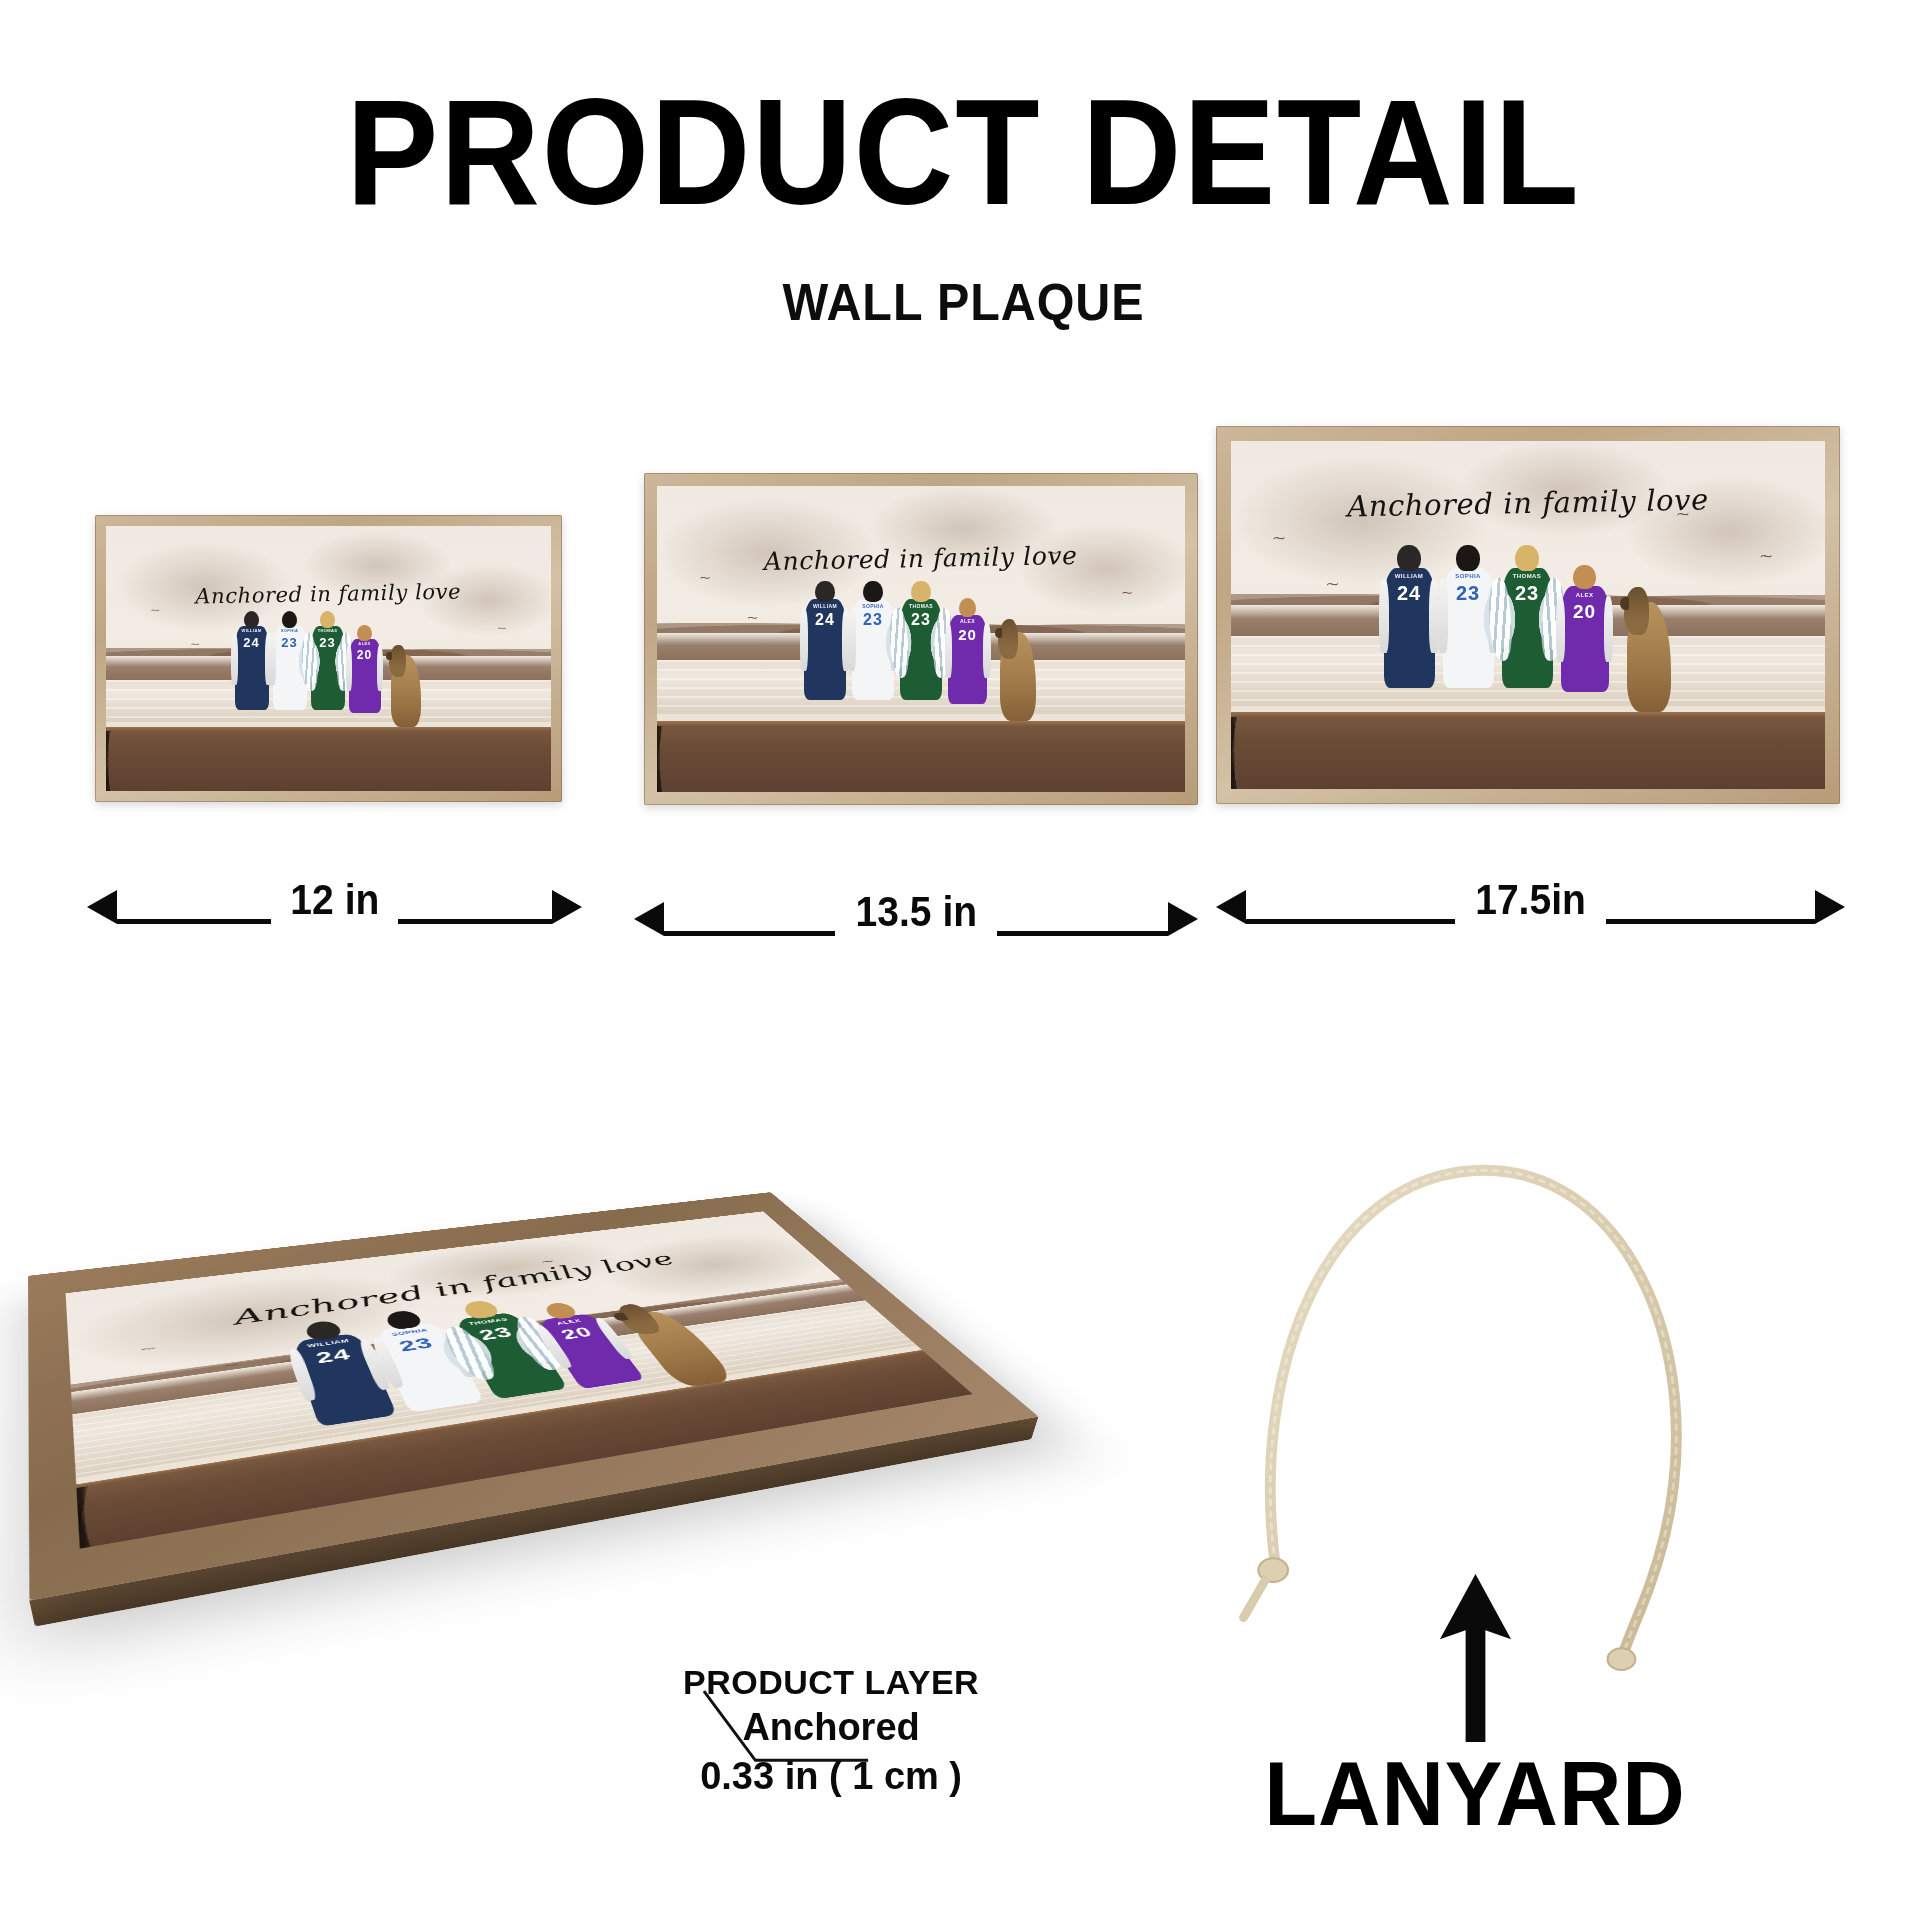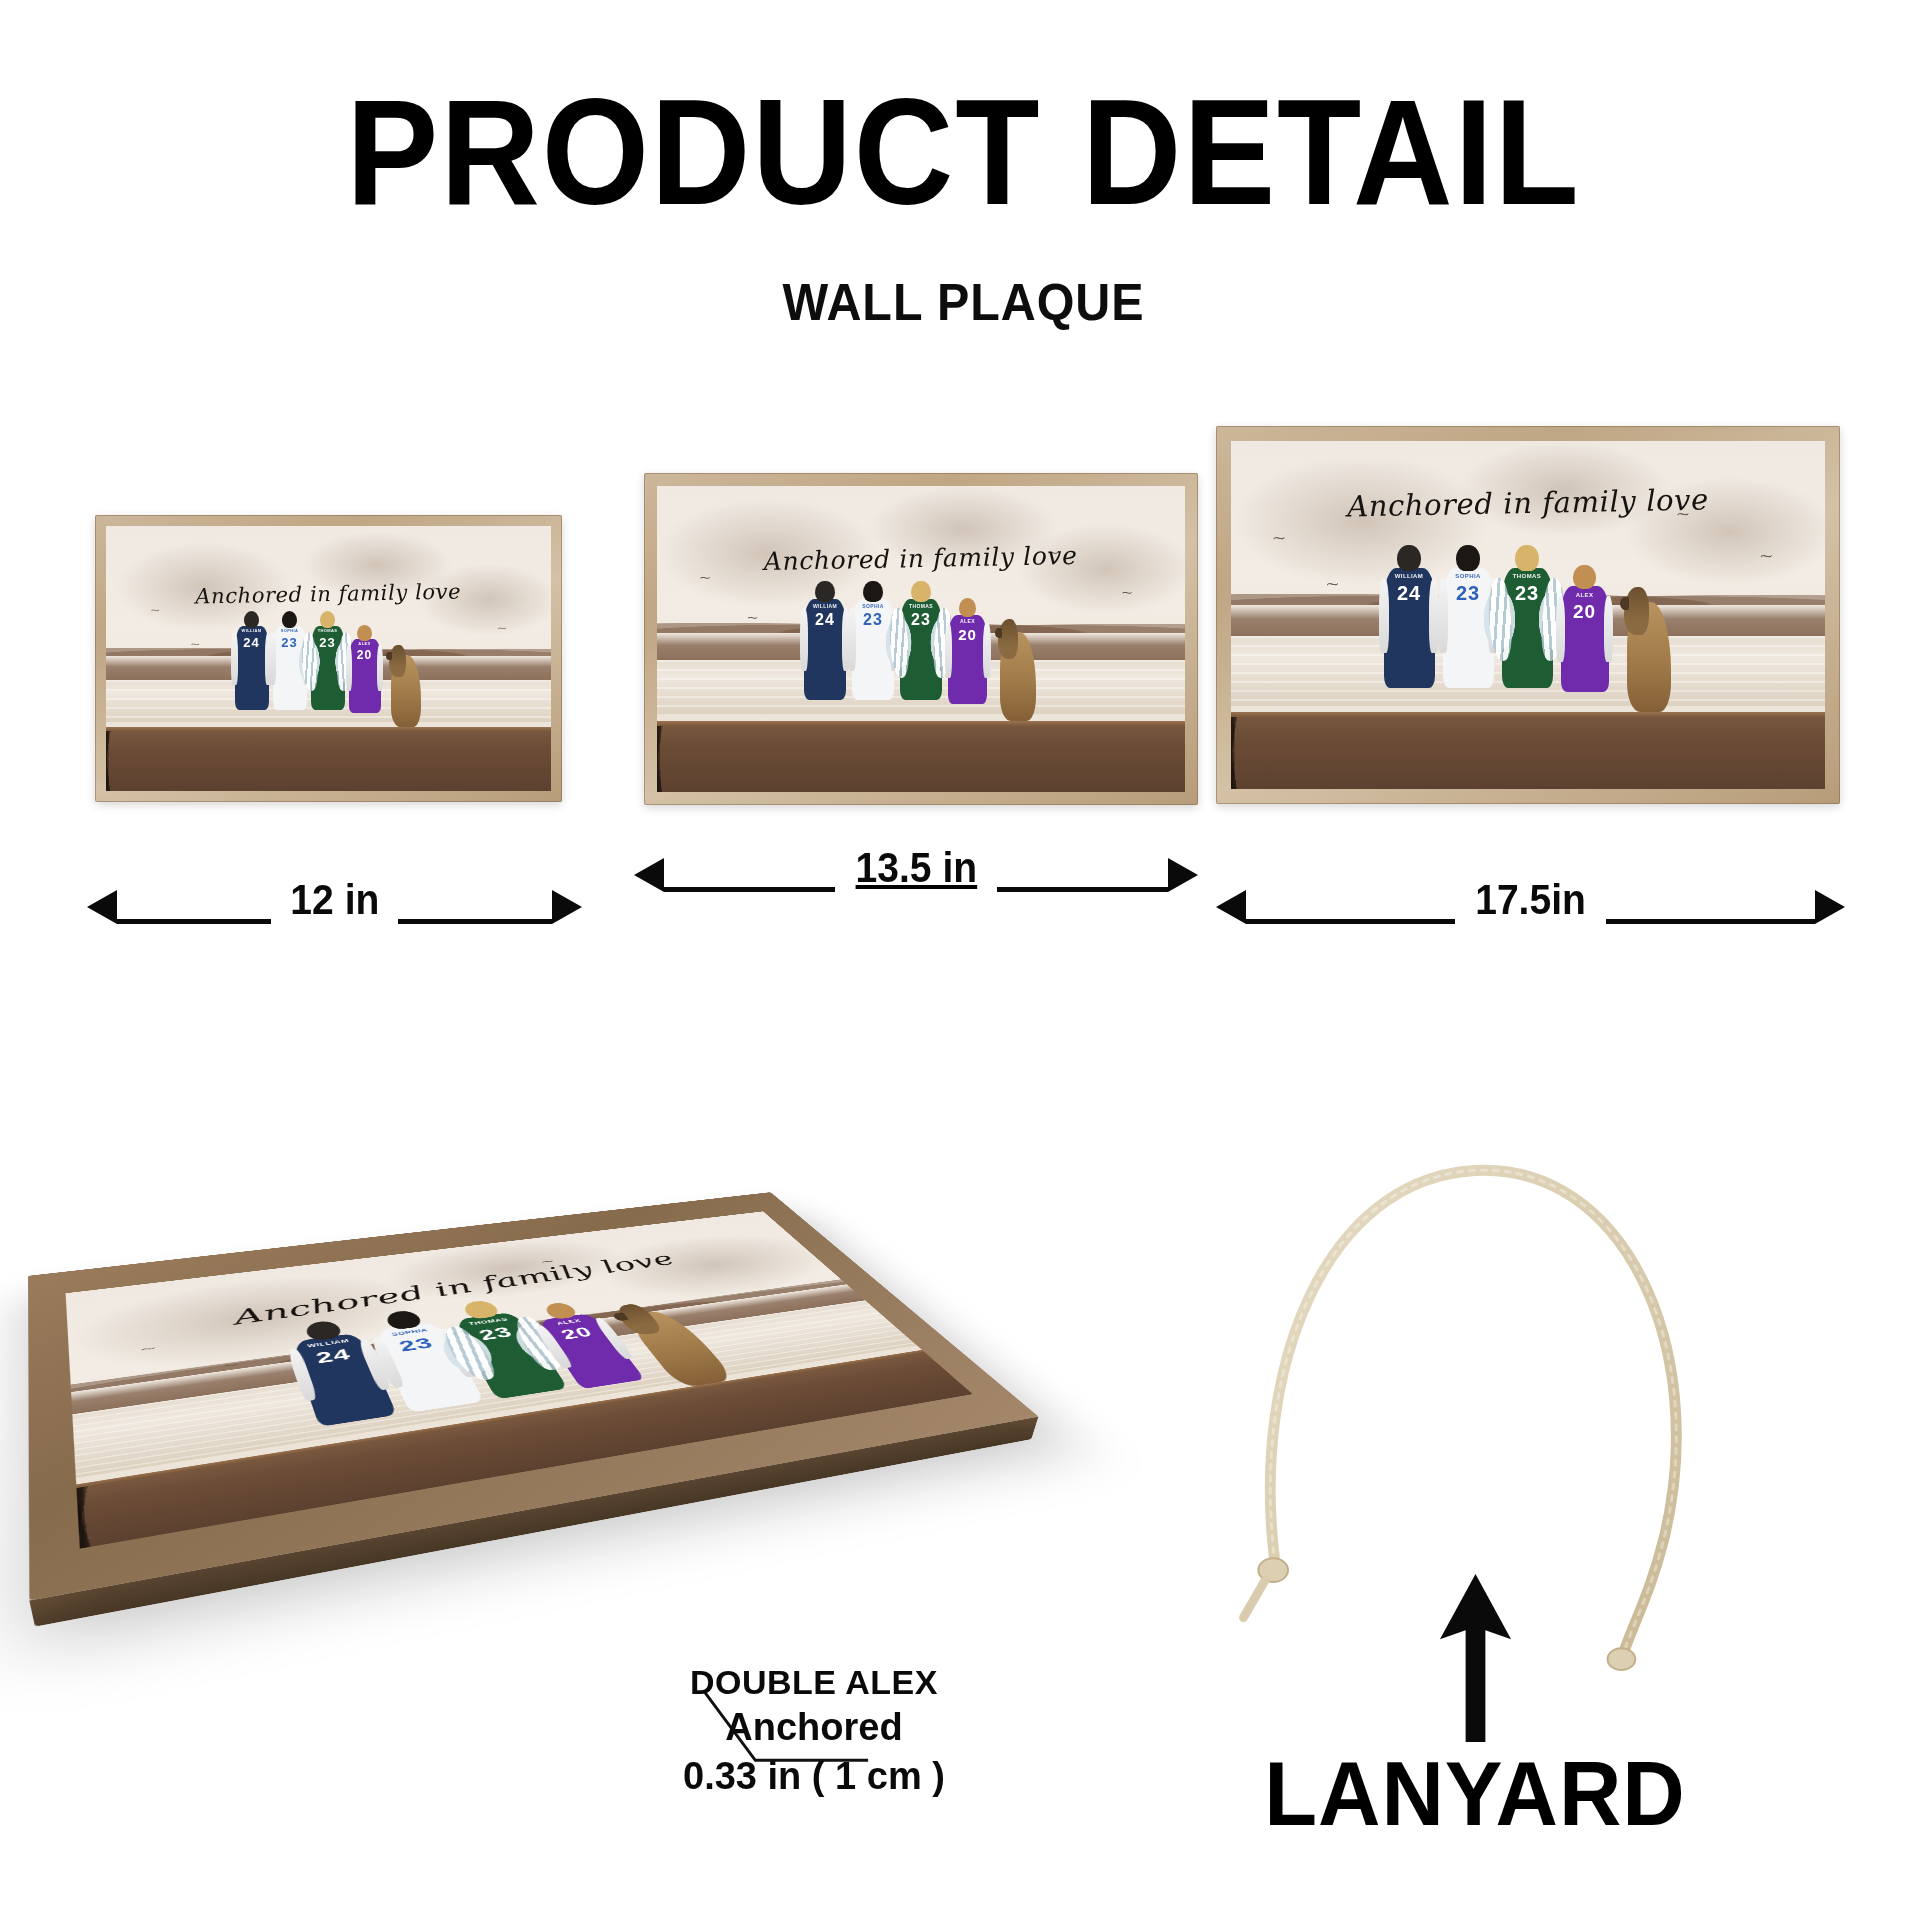--- a/index.html
+++ b/index.html
@@ -515,21 +515,21 @@
 </div>
 
 <div class="dim" style="left:87px; top:876px; width:495px;">
   <div class="arrowhead left"></div>
   <div class="line"></div>
   <div class="label">12 in</div>
   <div class="line"></div>
   <div class="arrowhead right"></div>
 </div>
 
-<div class="dim" style="left:634px; top:844px; width:564px;text-decoration:underline;">
+<div class="dim" style="left:634px; top:888px; width:564px;">
   <div class="arrowhead left"></div>
   <div class="line"></div>
   <div class="label">13.5 in</div>
   <div class="line"></div>
   <div class="arrowhead right"></div>
 </div>
 
 <div class="dim" style="left:1216px; top:876px; width:629px;">
   <div class="arrowhead left"></div>
   <div class="line"></div>
@@ -610,21 +610,21 @@
     </div>
     <div class="persp-side"></div>
   </div>
 </div>
 
 <svg class="leader" viewBox="0 0 180 120">
   <polyline points="6,8 58,78 172,78" fill="none" stroke="#111" stroke-width="3"></polyline>
 </svg>
 
 <div class="thick-callout">
-  <div class="l1">DOUBLE ALEX</div>
+  <div class="l1">PRODUCT LAYER</div>
   <div class="l2">Anchored</div>
   <div class="l3">0.33 in ( 1 cm )</div>
 </div>
 
 <div class="lanyard-area">
   <svg width="634" height="554" viewBox="0 0 640 560">
     <defs>
       <linearGradient id="cordg" x1="0" y1="0" x2="1" y2="1">
         <stop offset="0%" stop-color="#e6dcc4"></stop>
         <stop offset="50%" stop-color="#d9ccae"></stop>

